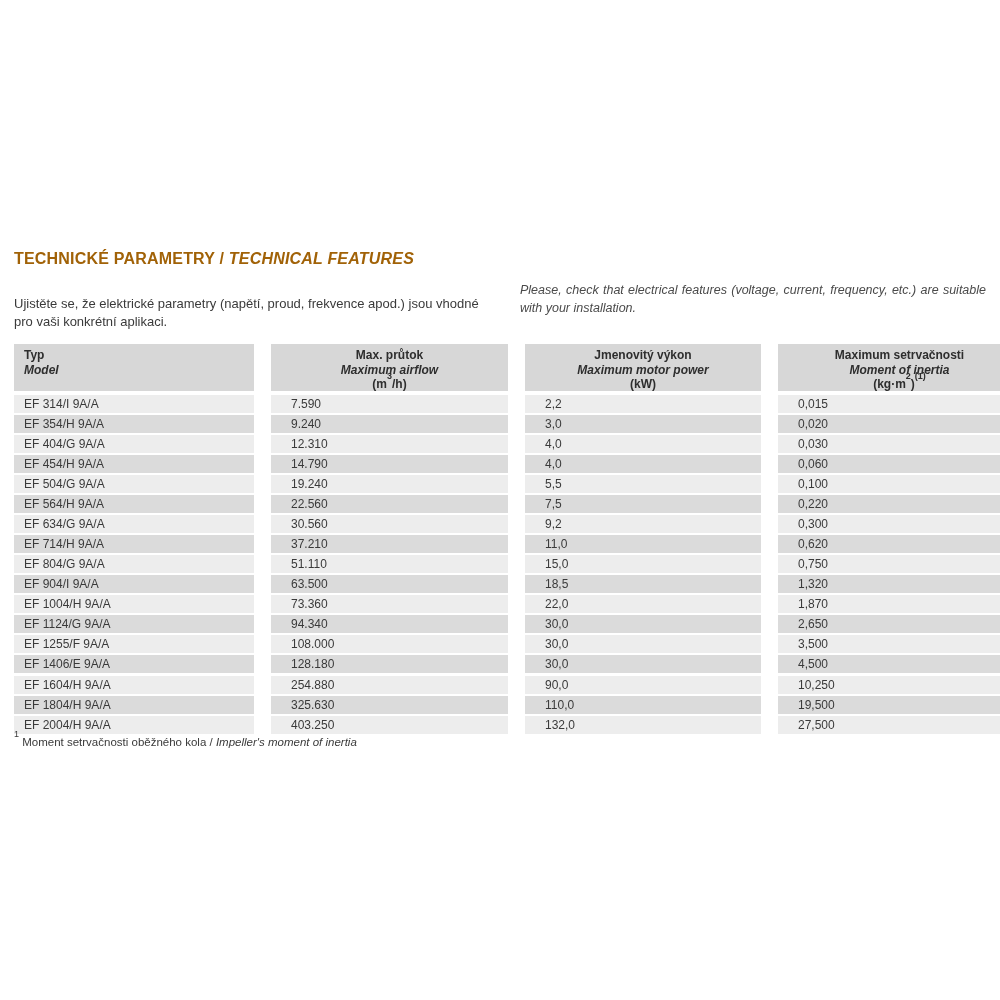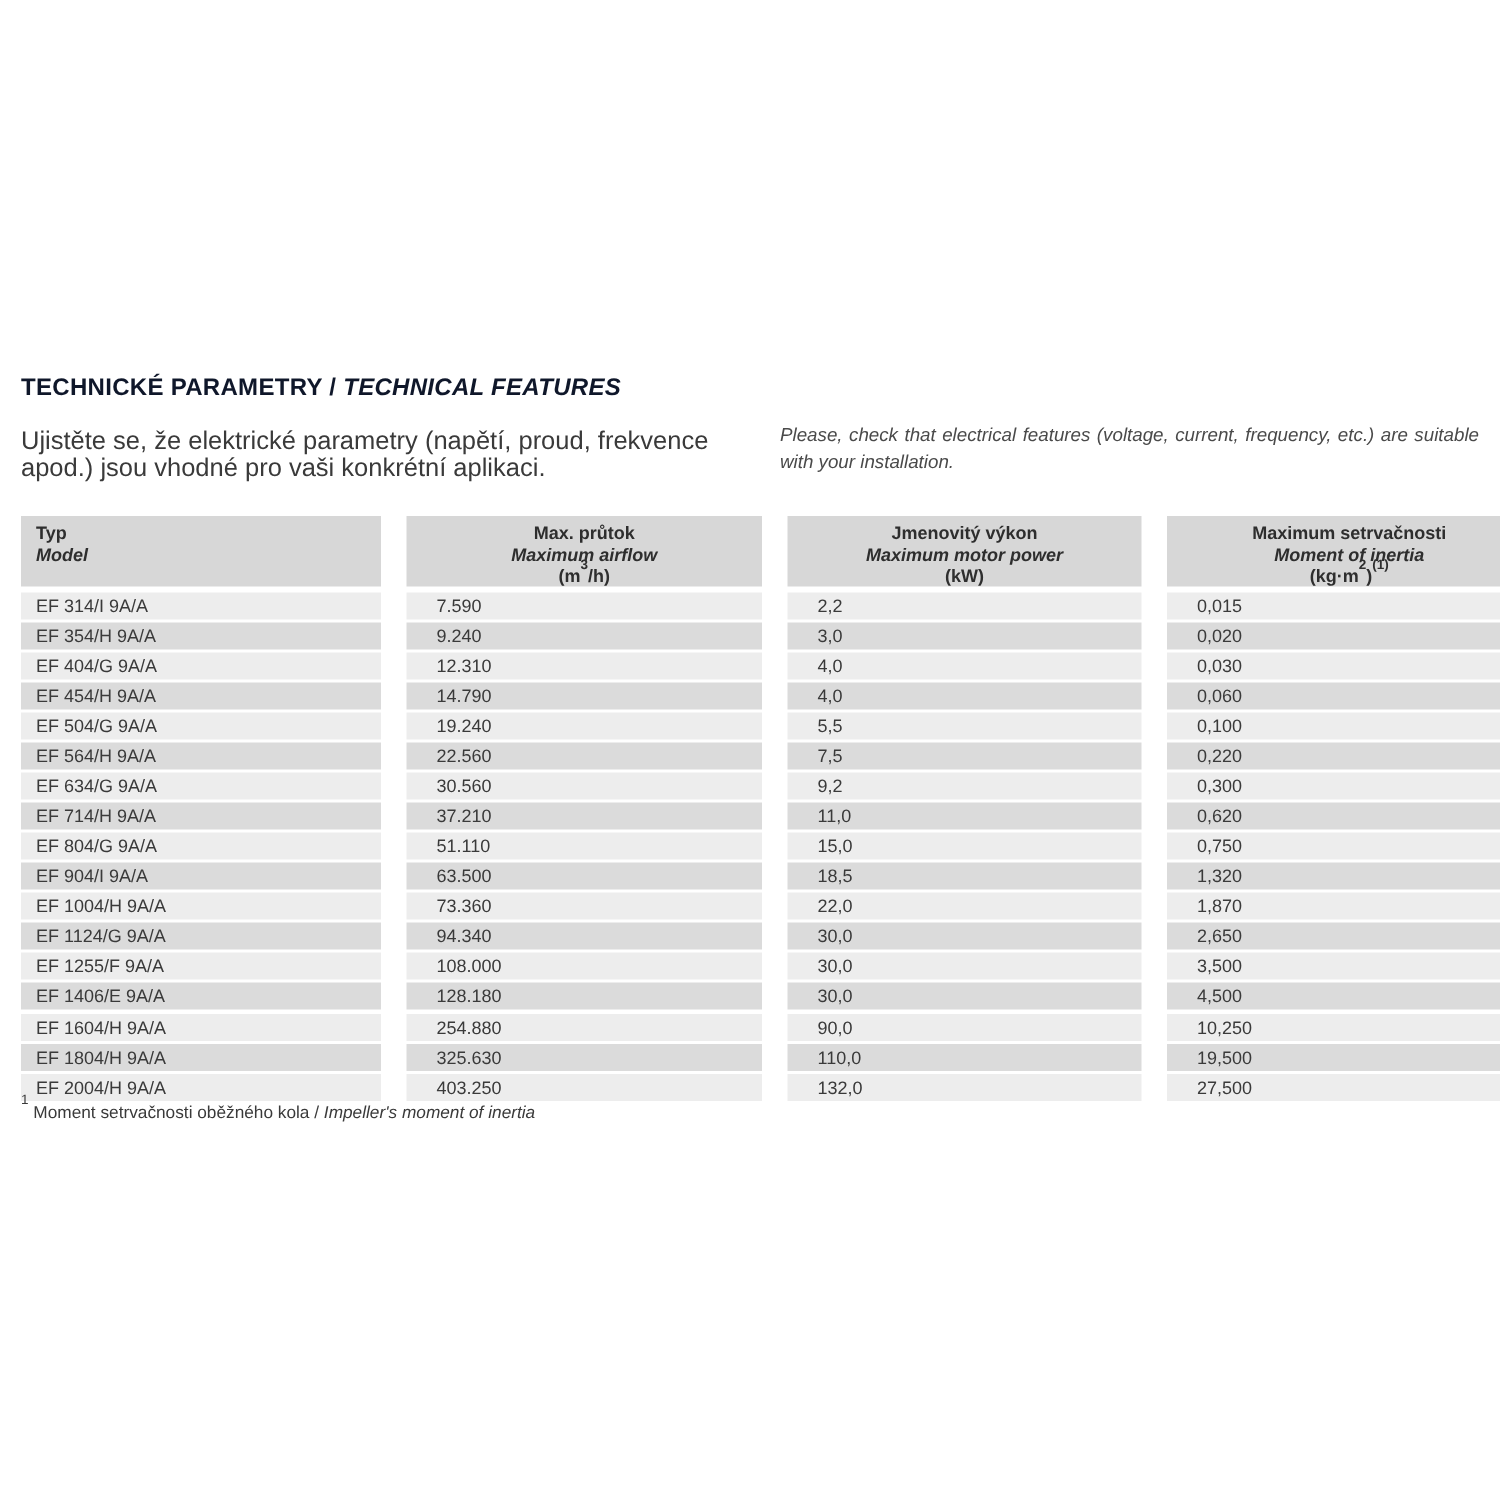--- a/index.html
+++ b/index.html
@@ -7,27 +7,27 @@
   .page {
     position:relative;
     width:1000px; height:1000px;
     background:#ffffff;
     font-family:"Liberation Sans", sans-serif;
     color:#3a3a3a;
     overflow:hidden;
   }
   .title {
     position:absolute; left:14px; top:250px;
-    font-size:16px; font-weight:bold; color:#0f172a;
+    font-size:16px; font-weight:bold; color:#a16207;
     letter-spacing:0.2px; white-space:nowrap;
   }
   .title .en { font-style:italic; }
   .intro-cz {
-    position:absolute; left:14px; top:285px; width:474px;
-    font-size:17px; line-height:18px; color:#3a3a3a;
+    position:absolute; left:14px; top:295px; width:474px;
+    font-size:13px; line-height:18px; color:#3a3a3a;
   }
   .intro-en {
     position:absolute; left:520px; top:281px; width:466px;
     font-size:12.5px; line-height:18px; color:#4a4a4a;
     font-style:italic; text-align:justify;
   }
   .ttable { position:absolute; left:14px; top:344px; width:971px; }
   .thead, .trow {
     display:grid;
     grid-template-columns:240px 237px 236px 243px;

